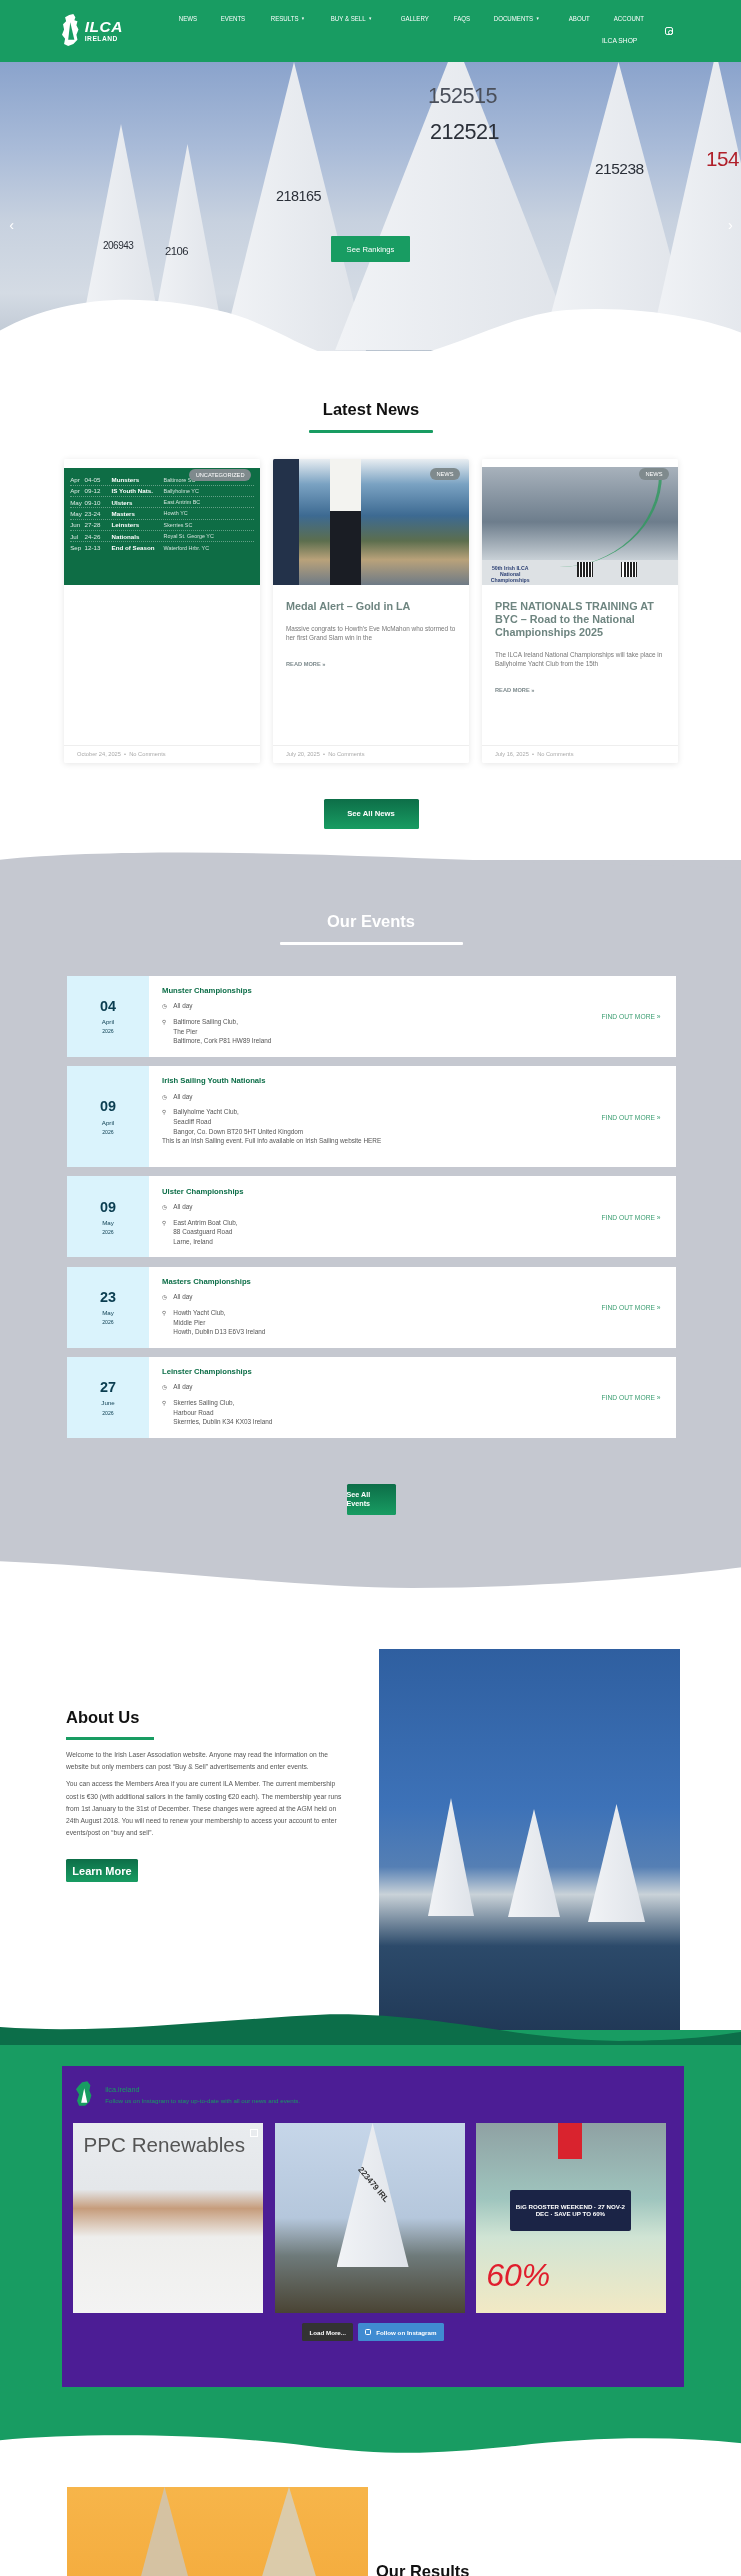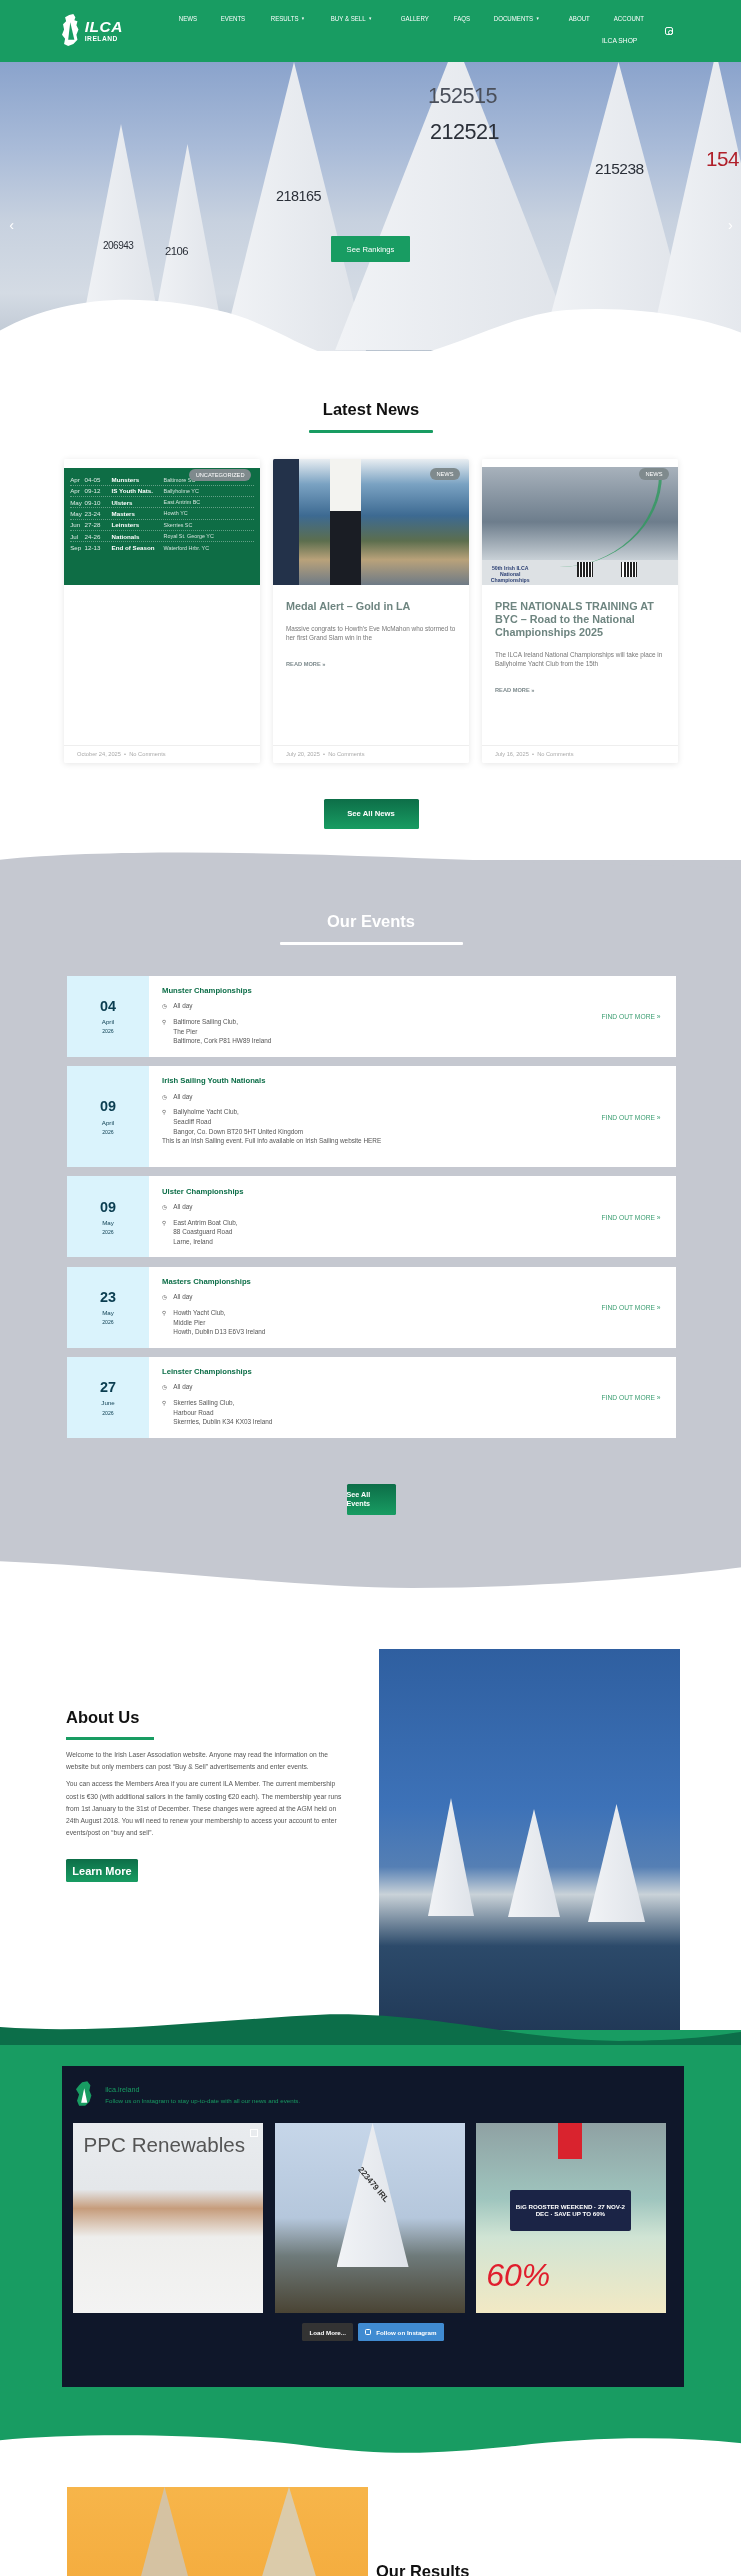--- a/index.html
+++ b/index.html
@@ -70,21 +70,21 @@
 .about{padding:49px 0 57px;position:relative;height:438px}
 .about-text{position:absolute;left:66px;top:116px;width:278px}
 .about-title{font-size:16.5px;font-weight:bold;color:#111}
 .about-bar{width:88px;height:2.6px;background:#189c62;margin-top:10.3px}
 .about-p{font-size:6.7px;color:#555;line-height:1.8;margin-top:9.3px}
 .about .btn-green{width:72px;height:23px;font-size:11px;margin-top:20.6px}
 .about-img{position:absolute;left:379px;top:57px;width:301px;height:396px;background:linear-gradient(180deg,#2f5fa0 0%,#3d72b8 40%,#557fb4 55%,#c9d2d8 62%,#2c4a6a 75%,#1f3654 100%);overflow:hidden}
 
 .insta{background:#189c62;position:relative;padding:36px 0 77px}
 .insta-wave-top{position:absolute;top:-31px;left:0;width:742px;height:46px}
-.insta-card{width:622px;margin-left:62px;background:#0f172a;padding:15.5px 0 46px;position:relative}
+.insta-card{width:622px;margin-left:62px;background:#4c1d95;padding:15.5px 0 46px;position:relative}
 .insta-head{display:flex;align-items:center;margin-left:14.4px}
 .insta-avatar{width:21.6px;height:26px}
 .insta-head .user{color:#189c62;font-size:7.2px}
 .insta-head .bio{color:#189c62;font-size:6.2px;margin-top:3.1px}
 .insta-grid{display:flex;gap:11.3px;margin:15.5px 0 0 11.3px}
 .insta-post{width:190px;height:190px;position:relative;overflow:hidden}
 .insta-btns{display:flex;justify-content:center;gap:4.6px;margin-top:10.3px}
 .btn-load{background:#333;color:#fff;font-size:6.2px;font-weight:bold;padding:0 7.2px;height:17.5px;display:flex;align-items:center;border-radius:1.5px}
 .btn-follow{background:#408bd1;color:#fff;font-size:6.2px;font-weight:bold;padding:0 7.2px;height:17.5px;display:flex;align-items:center;gap:5.2px;border-radius:1.5px}
 .insta-wave-bottom{position:absolute;bottom:-0.5px;left:0;width:742px;height:31px}

